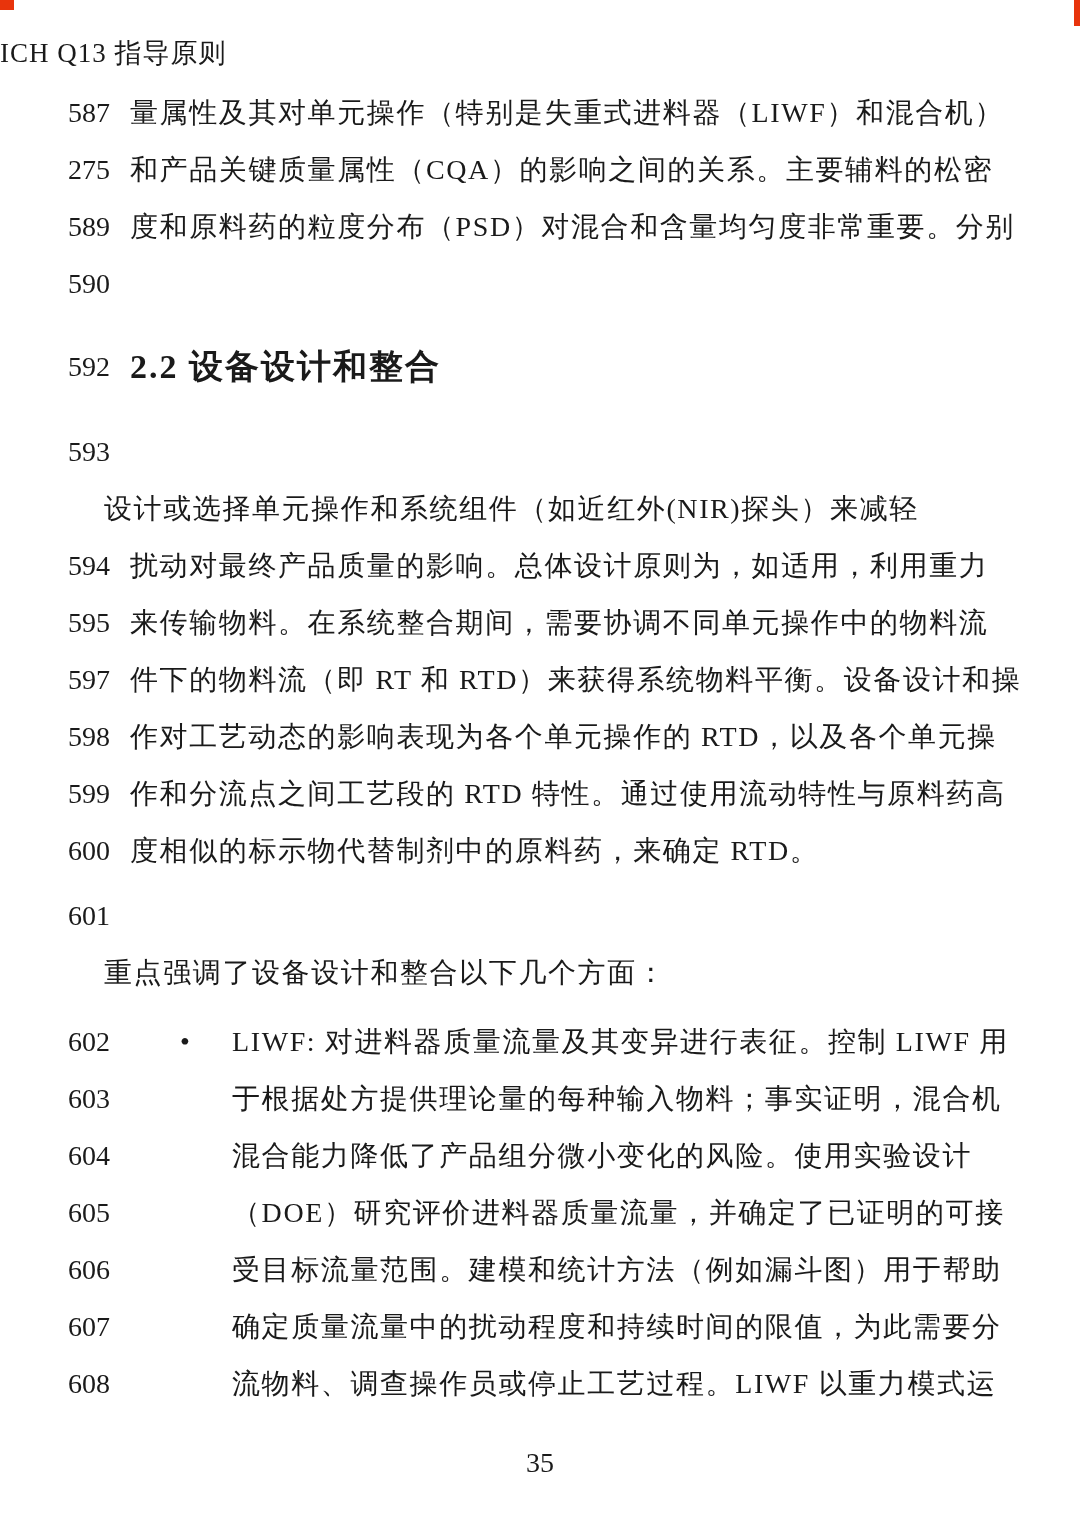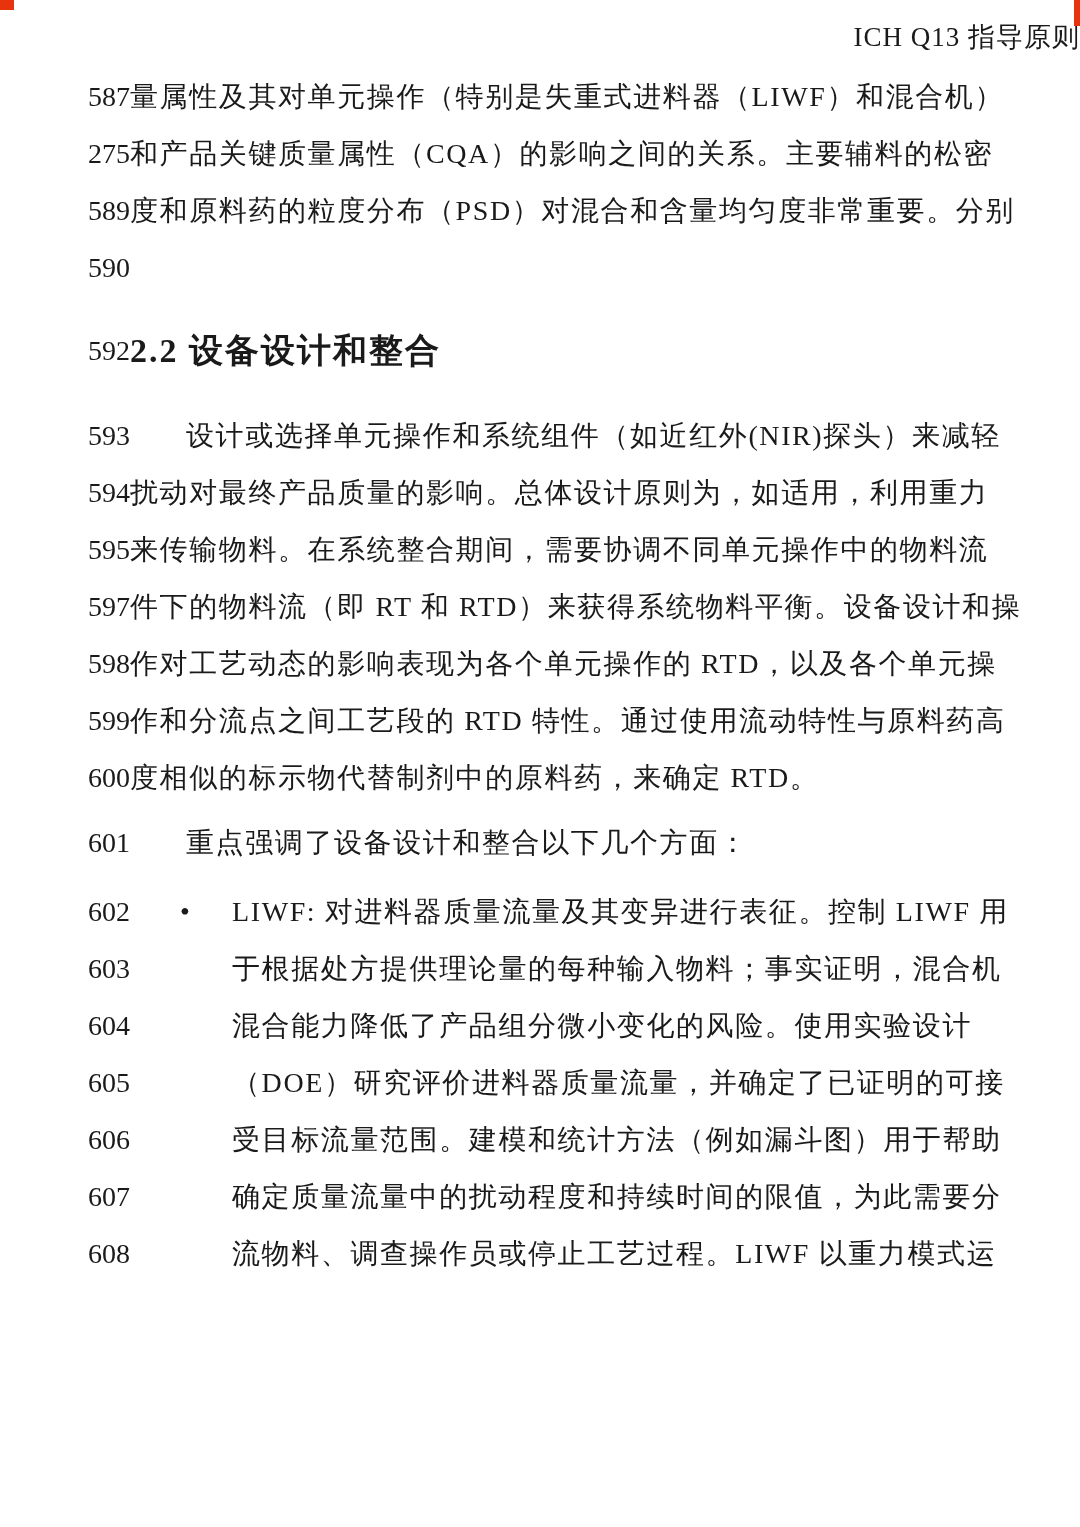--- a/index.html
+++ b/index.html
@@ -20,60 +20,60 @@
   }
   
   .artifact {
     position: absolute;
     background: #e8340c;
   }
   .artifact.tl { left: 0; top: 0; width: 14px; height: 10px; }
   .artifact.tr { right: 0; top: 0; width: 6px; height: 26px; }
 
   .header {
-    padding-top: 20px;
-    text-align: right;
+    padding-top: 36px;
+    text-align: left;
     font-size: 27px;
     line-height: 34px;
     letter-spacing: 1px;
   }
 
   .content {
     padding-top: 14px;
   }
 
   .row {
     display: flex;
     padding-left: 48px;
     padding-right: 56px;
     font-size: 28px;
     line-height: 57px;
   }
   .line-number {
     flex: none;
     width: 82px;
-    text-align: right;
+    text-align: center;
     letter-spacing: 0;
   }
   .line-text {
     flex: 1;
     letter-spacing: 1.6px;
     white-space: nowrap;
   }
 
   
   .row.heading { margin-top: 26px; margin-bottom: 28px; }
   .row.heading .line-text {
     font-weight: bold;
     font-size: 34px;
     letter-spacing: 2px;
   }
 
   
-  .row.para-first { margin-top: 8px; }
+  .row.para-first { margin-top: 8px; flex-direction: column; }
   .row.para-first .line-text { text-indent: 2em; }
 
   
   .row.bullet-first { margin-top: 12px; }
   .bullet-marker {
     display: inline-block;
     width: 52px;
     padding-left: 50px;
     letter-spacing: 0;
   }
@@ -174,13 +174,14 @@
       <div class="row bullet-cont">
     <span class="line-number">607</span>
     <span class="line-text">确定质量流量中的扰动程度和持续时间的限值，为此需要分</span>
   </div>
       <div class="row bullet-cont">
     <span class="line-number">608</span>
     <span class="line-text">流物料、调查操作员或停止工艺过程。LIWF 以重力模式运</span>
   </div>
     </div>
 
+  <div class="footer">35</div>
 </div>
 
 </body></html>

